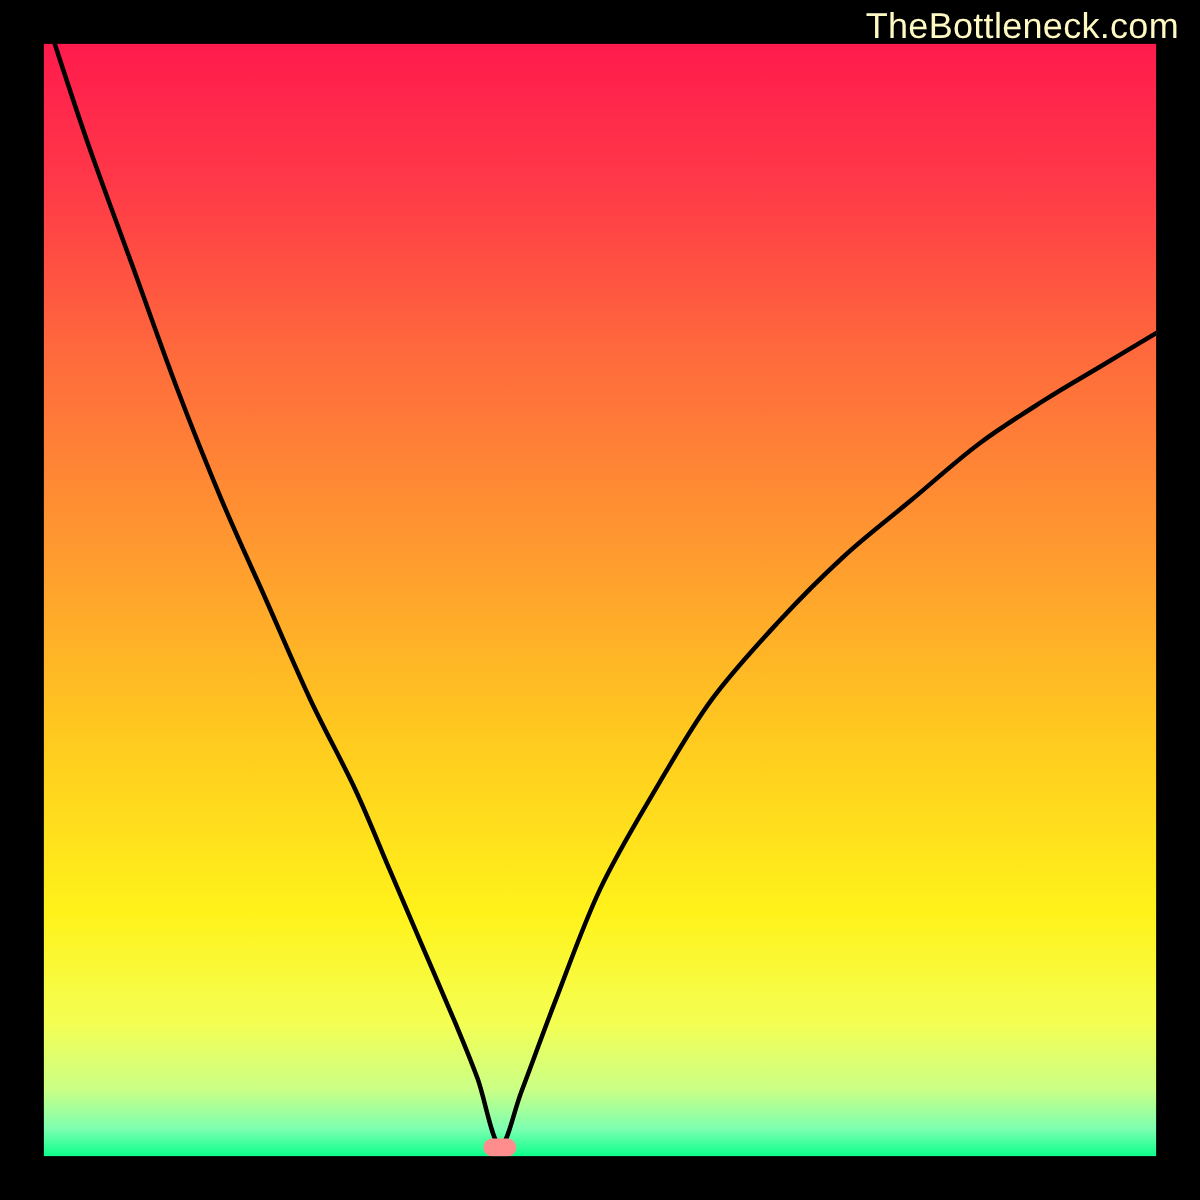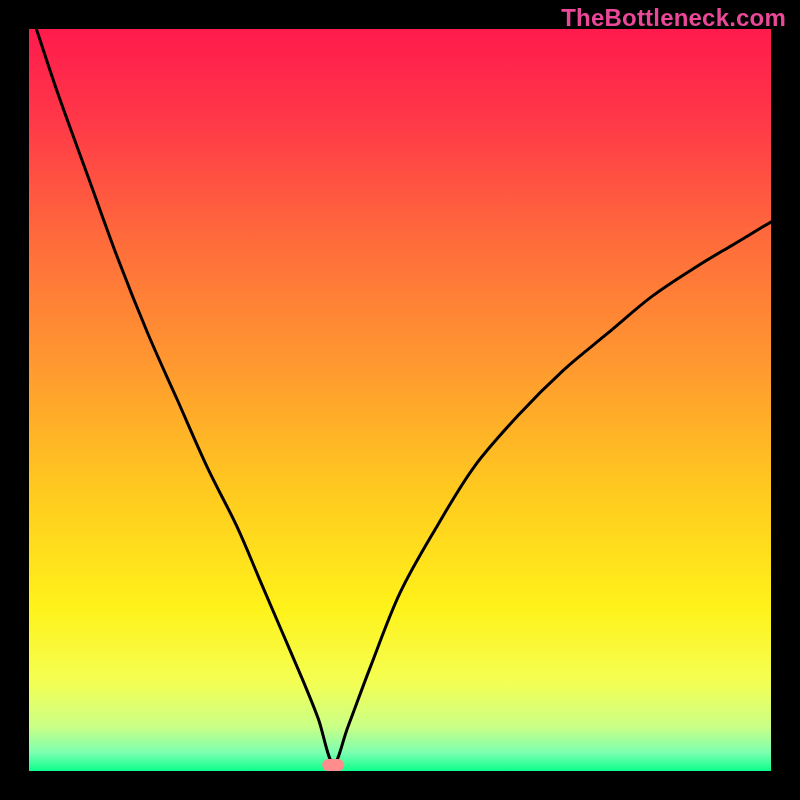--- a/index.html
+++ b/index.html
@@ -14,23 +14,23 @@
   .frame {
     position: relative;
     width: 800px;
     height: 800px;
     background: #000;
   }
   .watermark {
     position: absolute;
     top: 4px;
     right: 14px;
-    color: #ec4899;
+    color: #fef9c3;
     font-size: 24px;
-    font-weight: 700;
+    font-weight: 400;
     letter-spacing: 0.2px;
     z-index: 10;
   }
   .plot-area {
     position: absolute;
     left: 29px;
     top: 29px;
     width: 742px;
     height: 742px;
     overflow: hidden;

